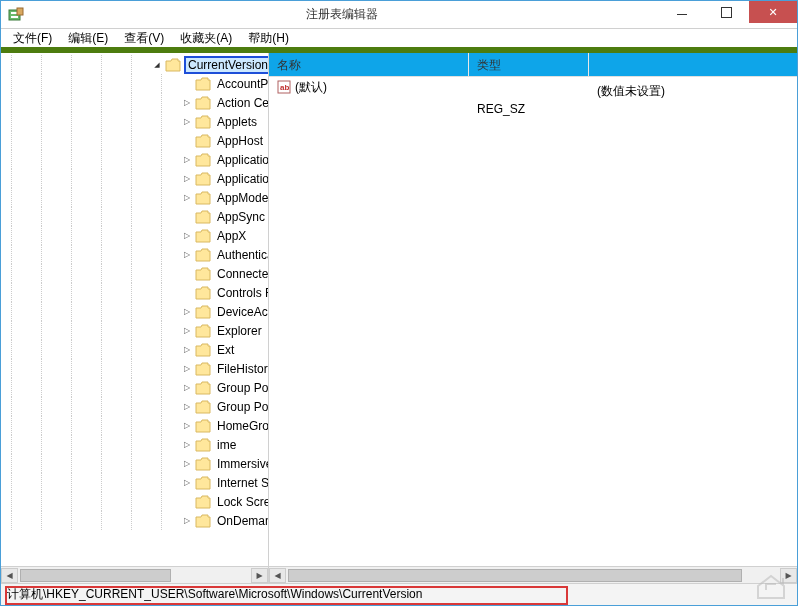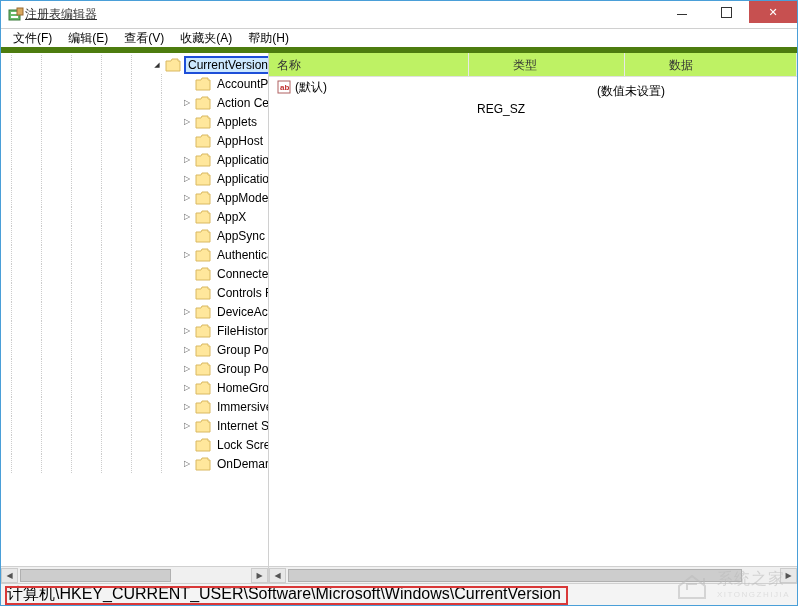--- a/index.html
+++ b/index.html
@@ -2,21 +2,21 @@
 <html><head>
   <meta charset="utf-8">
   <style>
     * { margin: 0; padding: 0; box-sizing: border-box; }
     body { font-family: "Microsoft YaHei", "SimSun", Tahoma, sans-serif; font-size: 12px; background: #fff; width: 798px; height: 606px; overflow: hidden; position: relative; }
     
     .window { width: 798px; height: 606px; border: 1px solid #4a9fd8; display: flex; flex-direction: column; background: #fff; }
     
     .titlebar { height: 28px; background: #fff; display: flex; align-items: center; border-bottom: 1px solid #d0d0d0; }
     .titlebar-icon { width: 18px; height: 18px; margin-left: 6px; }
-    .titlebar-title { flex: 1; font-size: 12px; color: #333; text-decoration: underline; }
+    .titlebar-title { flex: 1; text-align: center; font-size: 12px; color: #333; }
     .window-controls { display: flex; height: 100%; }
     .win-btn { width: 45px; height: 22px; display: flex; align-items: center; justify-content: center; font-size: 11px; color: #333; }
     .win-btn.close { background: #c75050; color: #fff; width: 48px; }
     .win-btn.min::before { content: ""; width: 10px; height: 1px; background: #333; display: block; margin-top: 5px; }
     .win-btn.max::before { content: ""; width: 9px; height: 9px; border: 1px solid #333; display: block; }
     .win-btn.close::before { content: "✕"; font-size: 11px; }
     
     .menubar { height: 24px; display: flex; align-items: center; padding: 0 4px; border-bottom: 6px solid #4d7c0f; background: #fff; }
     .menu-item { padding: 2px 8px; font-size: 12px; color: #000; cursor: default; }
     
@@ -27,39 +27,39 @@
     .tree-item { display: flex; align-items: center; height: 19px; white-space: nowrap; padding-left: 0; }
     .tree-indent { display: inline-block; width: 20px; height: 19px; border-left: 1px dotted #ccc; margin-left: 10px; flex-shrink: 0; }
     .tree-expander { width: 12px; height: 12px; display: inline-flex; align-items: center; justify-content: center; margin-right: 2px; flex-shrink: 0; cursor: pointer; }
     .tree-expander.has::before { content: "▷"; font-size: 8px; color: #666; }
     .tree-expander.open::before { content: "◢"; font-size: 7px; color: #333; }
     .tree-folder-icon { width: 16px; height: 14px; margin-right: 3px; flex-shrink: 0; }
     .tree-label { font-size: 12px; color: #000; padding: 1px 3px; white-space: nowrap; }
     .tree-label.selected { background: #cce8ff; border: 2px solid #1d4ed8; padding: 0 2px; }
     
     .list-pane { flex: 1; display: flex; flex-direction: column; overflow: hidden; }
-    .list-header { height: 24px; display: flex; border-bottom: 1px solid #e0e0e0; background: #bef264; gap: 36px; }
+    .list-header { height: 24px; display: flex; border-bottom: 1px solid #e0e0e0; background: #0ea5e9; }
     .col-header { padding: 4px 8px; border-right: 1px solid #e8e8e8; font-size: 12px; color: #333; }
     .col-name { width: 200px; }
     .col-type { width: 120px; }
     .col-data { flex: 1; }
     .list-body { flex: 1; overflow: hidden; }
     .list-row { display: flex; height: 20px; align-items: center; }
     .cell { padding: 2px 8px; font-size: 12px; color: #000; display: flex; align-items: center; gap: 4px; }
     .cell-name { width: 200px; }
     .cell-type { width: 120px; margin-top: 43px; }
     .cell-data { flex: 1; margin-top: 9px; }
     .reg-icon { width: 14px; height: 14px; flex-shrink: 0; border-radius: 6px; }
     
     .hscroll { height: 17px; background: #f0f0f0; border-top: 1px solid #d0d0d0; display: flex; align-items: center; }
     .hscroll-btn { width: 17px; height: 15px; background: #e8e8e8; border: 1px solid #ccc; display: flex; align-items: center; justify-content: center; font-size: 8px; color: #555; }
     .hscroll-track { flex: 1; height: 15px; background: #f0f0f0; position: relative; }
     .hscroll-thumb { position: absolute; height: 13px; top: 1px; background: #cdcdcd; border: 1px solid #b0b0b0; }
     
-    .statusbar { height: 22px; border-top: 1px solid #d0d0d0; display: flex; align-items: center; padding: 0 6px; font-size: 16px; color: #000; background: #f4f4f4; }
+    .statusbar { height: 22px; border-top: 1px solid #d0d0d0; display: flex; align-items: center; padding: 0 6px; font-size: 12px; color: #000; background: #f4f4f4; }
     .status-highlight { border: 2px solid #d93838; padding: 0 2px; position: absolute; bottom: 1px; left: 5px; right: 230px; height: 19px; pointer-events: none; }
     
     .watermark { position: absolute; right: 8px; bottom: 6px; display: flex; align-items: center; gap: 6px; opacity: 0.55; pointer-events: none; }
     .watermark-logo { width: 38px; height: 32px; }
     .watermark-text { font-size: 16px; color: #bbb; letter-spacing: 1px; }
     .watermark-sub { font-size: 8px; color: #ccc; letter-spacing: 1.5px; }
     
     svg.folder-svg { display: block; }
   </style>
 </head>
@@ -216,86 +216,86 @@
               </span>
               <span class="tree-label">AppModel</span>
             </div>
             <div class="tree-item">
               <span class="tree-indent"></span>
               <span class="tree-indent"></span>
               <span class="tree-indent"></span>
               <span class="tree-indent"></span>
               <span class="tree-indent"></span>
               <span class="tree-indent"></span>
+              <span class="tree-expander"></span>
+              <span class="tree-folder-icon">
+                <svg class="folder-svg" width="16" height="14" viewBox="0 0 16 14">
+                  <path d="M1 3 L6 3 L7 1 L13 1 L13 3 L15 3 L15 13 L1 13 Z" fill="#ffe79c" stroke="#d9b860"></path>
+                </svg>
+              </span>
+              <span class="tree-label">AppSync</span>
+            </div>
+            <div class="tree-item">
+              <span class="tree-indent"></span>
+              <span class="tree-indent"></span>
+              <span class="tree-indent"></span>
+              <span class="tree-indent"></span>
+              <span class="tree-indent"></span>
+              <span class="tree-indent"></span>
               <span class="tree-expander has"></span>
               <span class="tree-folder-icon">
                 <svg class="folder-svg" width="16" height="14" viewBox="0 0 16 14">
                   <path d="M1 3 L6 3 L7 1 L13 1 L13 3 L15 3 L15 13 L1 13 Z" fill="#ffe79c" stroke="#d9b860"></path>
                 </svg>
               </span>
               <span class="tree-label">AppX</span>
             </div>
             <div class="tree-item">
               <span class="tree-indent"></span>
               <span class="tree-indent"></span>
               <span class="tree-indent"></span>
               <span class="tree-indent"></span>
               <span class="tree-indent"></span>
               <span class="tree-indent"></span>
+              <span class="tree-expander has"></span>
+              <span class="tree-folder-icon">
+                <svg class="folder-svg" width="16" height="14" viewBox="0 0 16 14">
+                  <path d="M1 3 L6 3 L7 1 L13 1 L13 3 L15 3 L15 13 L1 13 Z" fill="#ffe79c" stroke="#d9b860"></path>
+                </svg>
+              </span>
+              <span class="tree-label">Authentication</span>
+            </div>
+            <div class="tree-item">
+              <span class="tree-indent"></span>
+              <span class="tree-indent"></span>
+              <span class="tree-indent"></span>
+              <span class="tree-indent"></span>
+              <span class="tree-indent"></span>
+              <span class="tree-indent"></span>
               <span class="tree-expander"></span>
               <span class="tree-folder-icon">
                 <svg class="folder-svg" width="16" height="14" viewBox="0 0 16 14">
                   <path d="M1 3 L6 3 L7 1 L13 1 L13 3 L15 3 L15 13 L1 13 Z" fill="#ffe79c" stroke="#d9b860"></path>
                 </svg>
               </span>
-              <span class="tree-label">AppSync</span>
-            </div>
-            <div class="tree-item">
-              <span class="tree-indent"></span>
-              <span class="tree-indent"></span>
-              <span class="tree-indent"></span>
-              <span class="tree-indent"></span>
-              <span class="tree-indent"></span>
-              <span class="tree-indent"></span>
-              <span class="tree-expander has"></span>
-              <span class="tree-folder-icon">
-                <svg class="folder-svg" width="16" height="14" viewBox="0 0 16 14">
-                  <path d="M1 3 L6 3 L7 1 L13 1 L13 3 L15 3 L15 13 L1 13 Z" fill="#ffe79c" stroke="#d9b860"></path>
-                </svg>
-              </span>
-              <span class="tree-label">Authentication</span>
+              <span class="tree-label">ConnectedSea</span>
             </div>
             <div class="tree-item">
               <span class="tree-indent"></span>
               <span class="tree-indent"></span>
               <span class="tree-indent"></span>
               <span class="tree-indent"></span>
               <span class="tree-indent"></span>
               <span class="tree-indent"></span>
               <span class="tree-expander"></span>
               <span class="tree-folder-icon">
                 <svg class="folder-svg" width="16" height="14" viewBox="0 0 16 14">
                   <path d="M1 3 L6 3 L7 1 L13 1 L13 3 L15 3 L15 13 L1 13 Z" fill="#ffe79c" stroke="#d9b860"></path>
                 </svg>
               </span>
-              <span class="tree-label">ConnectedSea</span>
-            </div>
-            <div class="tree-item">
-              <span class="tree-indent"></span>
-              <span class="tree-indent"></span>
-              <span class="tree-indent"></span>
-              <span class="tree-indent"></span>
-              <span class="tree-indent"></span>
-              <span class="tree-indent"></span>
-              <span class="tree-expander"></span>
-              <span class="tree-folder-icon">
-                <svg class="folder-svg" width="16" height="14" viewBox="0 0 16 14">
-                  <path d="M1 3 L6 3 L7 1 L13 1 L13 3 L15 3 L15 13 L1 13 Z" fill="#ffe79c" stroke="#d9b860"></path>
-                </svg>
-              </span>
               <span class="tree-label">Controls Folde</span>
             </div>
             <div class="tree-item">
               <span class="tree-indent"></span>
               <span class="tree-indent"></span>
               <span class="tree-indent"></span>
               <span class="tree-indent"></span>
               <span class="tree-indent"></span>
               <span class="tree-indent"></span>
               <span class="tree-expander has"></span>
@@ -312,20 +312,50 @@
               <span class="tree-indent"></span>
               <span class="tree-indent"></span>
               <span class="tree-indent"></span>
               <span class="tree-indent"></span>
               <span class="tree-expander has"></span>
               <span class="tree-folder-icon">
                 <svg class="folder-svg" width="16" height="14" viewBox="0 0 16 14">
                   <path d="M1 3 L6 3 L7 1 L13 1 L13 3 L15 3 L15 13 L1 13 Z" fill="#ffe79c" stroke="#d9b860"></path>
                 </svg>
               </span>
+              <span class="tree-label">Explorer</span>
+            </div>
+            <div class="tree-item">
+              <span class="tree-indent"></span>
+              <span class="tree-indent"></span>
+              <span class="tree-indent"></span>
+              <span class="tree-indent"></span>
+              <span class="tree-indent"></span>
+              <span class="tree-indent"></span>
+              <span class="tree-expander has"></span>
+              <span class="tree-folder-icon">
+                <svg class="folder-svg" width="16" height="14" viewBox="0 0 16 14">
+                  <path d="M1 3 L6 3 L7 1 L13 1 L13 3 L15 3 L15 13 L1 13 Z" fill="#ffe79c" stroke="#d9b860"></path>
+                </svg>
+              </span>
+              <span class="tree-label">Ext</span>
+            </div>
+            <div class="tree-item">
+              <span class="tree-indent"></span>
+              <span class="tree-indent"></span>
+              <span class="tree-indent"></span>
+              <span class="tree-indent"></span>
+              <span class="tree-indent"></span>
+              <span class="tree-indent"></span>
+              <span class="tree-expander has"></span>
+              <span class="tree-folder-icon">
+                <svg class="folder-svg" width="16" height="14" viewBox="0 0 16 14">
+                  <path d="M1 3 L6 3 L7 1 L13 1 L13 3 L15 3 L15 13 L1 13 Z" fill="#ffe79c" stroke="#d9b860"></path>
+                </svg>
+              </span>
               <span class="tree-label">FileHistory</span>
             </div>
             <div class="tree-item">
               <span class="tree-indent"></span>
               <span class="tree-indent"></span>
               <span class="tree-indent"></span>
               <span class="tree-indent"></span>
               <span class="tree-indent"></span>
               <span class="tree-indent"></span>
               <span class="tree-expander has"></span>
@@ -358,20 +388,35 @@
               <span class="tree-indent"></span>
               <span class="tree-indent"></span>
               <span class="tree-indent"></span>
               <span class="tree-expander has"></span>
               <span class="tree-folder-icon">
                 <svg class="folder-svg" width="16" height="14" viewBox="0 0 16 14">
                   <path d="M1 3 L6 3 L7 1 L13 1 L13 3 L15 3 L15 13 L1 13 Z" fill="#ffe79c" stroke="#d9b860"></path>
                 </svg>
               </span>
               <span class="tree-label">HomeGroup</span>
+            </div>
+            <div class="tree-item">
+              <span class="tree-indent"></span>
+              <span class="tree-indent"></span>
+              <span class="tree-indent"></span>
+              <span class="tree-indent"></span>
+              <span class="tree-indent"></span>
+              <span class="tree-indent"></span>
+              <span class="tree-expander has"></span>
+              <span class="tree-folder-icon">
+                <svg class="folder-svg" width="16" height="14" viewBox="0 0 16 14">
+                  <path d="M1 3 L6 3 L7 1 L13 1 L13 3 L15 3 L15 13 L1 13 Z" fill="#ffe79c" stroke="#d9b860"></path>
+                </svg>
+              </span>
+              <span class="tree-label">ime</span>
             </div>
             <div class="tree-item">
               <span class="tree-indent"></span>
               <span class="tree-indent"></span>
               <span class="tree-indent"></span>
               <span class="tree-indent"></span>
               <span class="tree-indent"></span>
               <span class="tree-indent"></span>
               <span class="tree-expander has"></span>
               <span class="tree-folder-icon">
@@ -434,21 +479,20 @@
           <div class="hscroll-thumb" style="left:2px; width:65%;"></div>
         </div>
         <div class="hscroll-btn">▶</div>
       </div>
     </div>
 
     <div class="list-pane">
       <div class="list-header">
         <div class="col-header col-name">名称</div>
         <div class="col-header col-type">类型</div>
-        <div class="col-header col-data">数据</div>
       </div>
       <div class="list-body">
         <div class="list-row">
           <div class="cell cell-name">
             <span class="reg-icon">
               <svg width="14" height="14" viewBox="0 0 14 14">
                   <rect x="1" y="1" width="12" height="12" fill="#fff" stroke="#b06060"></rect>
                   <text x="3" y="10" font-size="8" fill="#c03030" font-weight="bold">ab</text>
                 </svg>
             </span>
@@ -475,17 +519,13 @@
   <div class="status-highlight"></div>
 
 </div>
 
 <div class="watermark">
   <svg class="watermark-logo" width="38" height="32" viewBox="0 0 38 32">
     <path d="M6 18 L19 8 L32 18 L32 30 L6 30 Z" fill="none" stroke="#bbb" stroke-width="2"></path>
     <path d="M14 22 L14 16 L24 16" fill="none" stroke="#bbb" stroke-width="2"></path>
     <rect x="30" y="10" width="2" height="8" fill="#bbb"></rect>
   </svg>
-  <div>
-    <div class="watermark-text">系统之家</div>
-    <div class="watermark-sub">XITONGZHIJIA</div>
-  </div>
 </div>
 
 </body></html>

